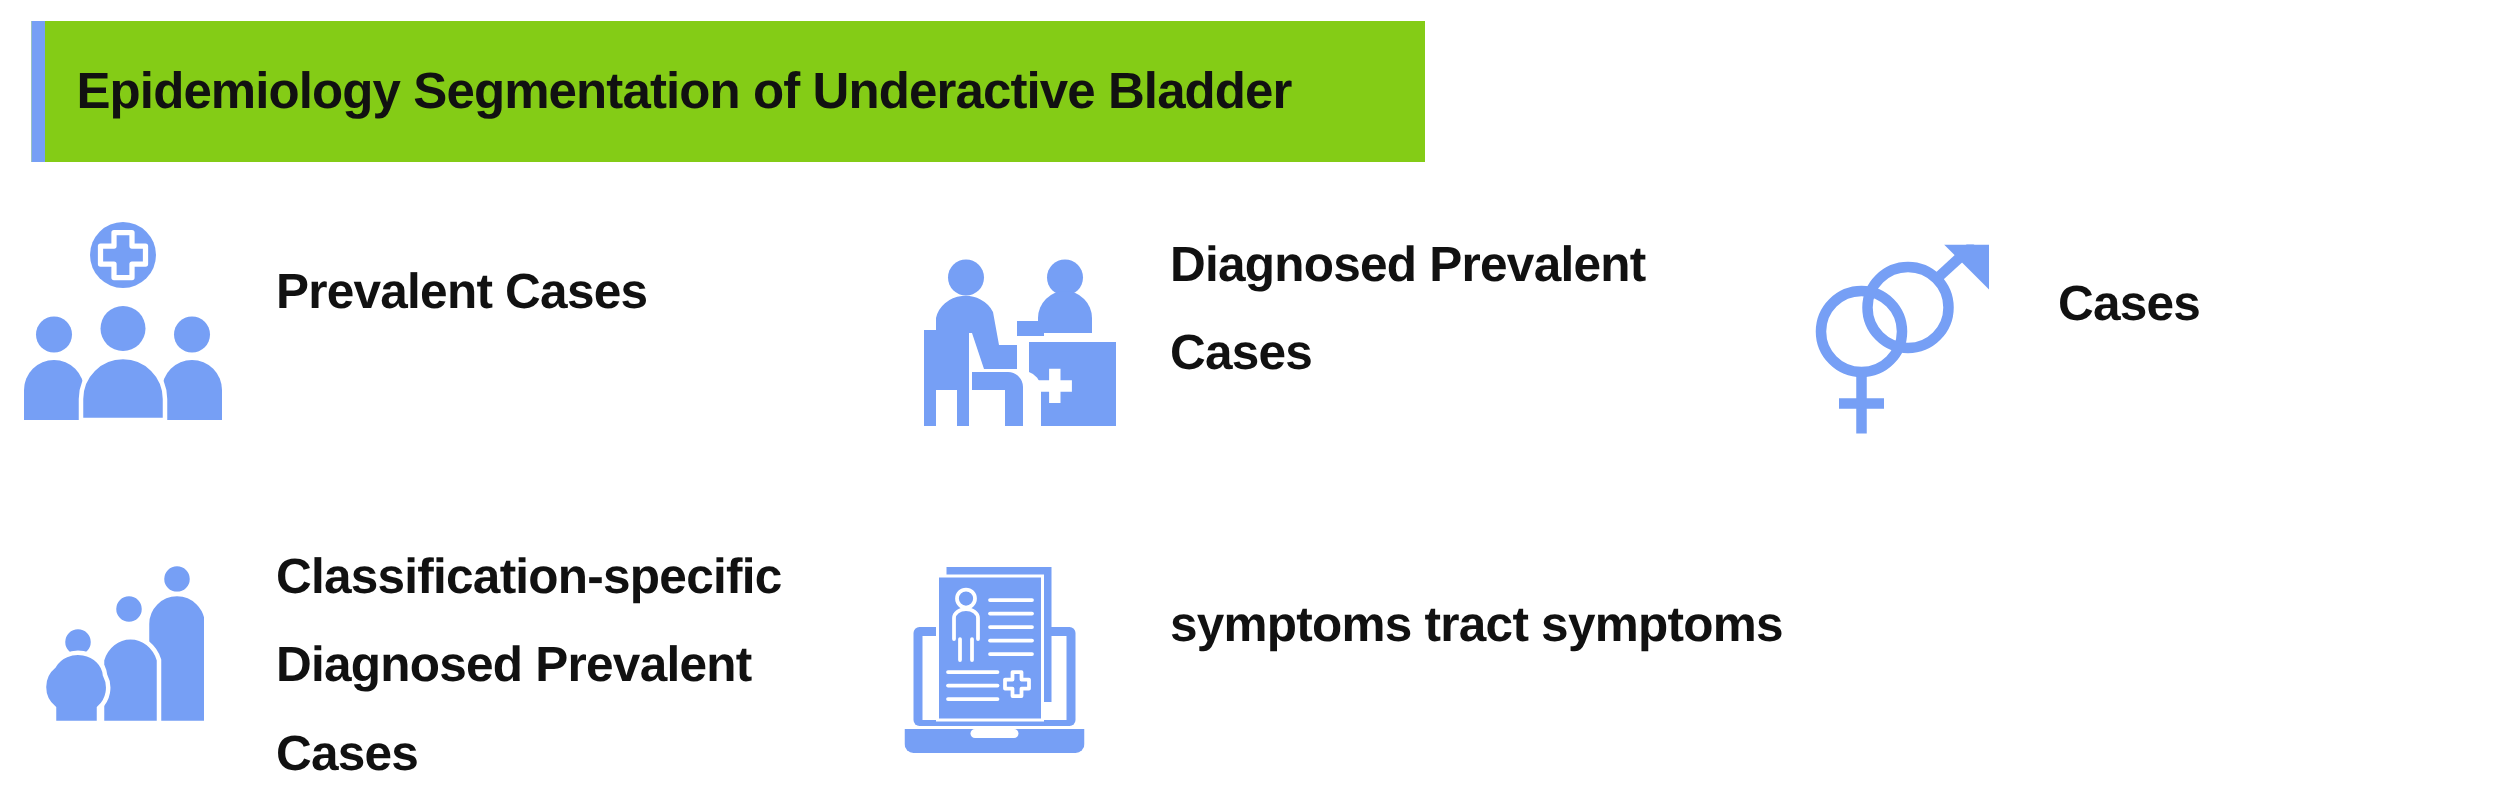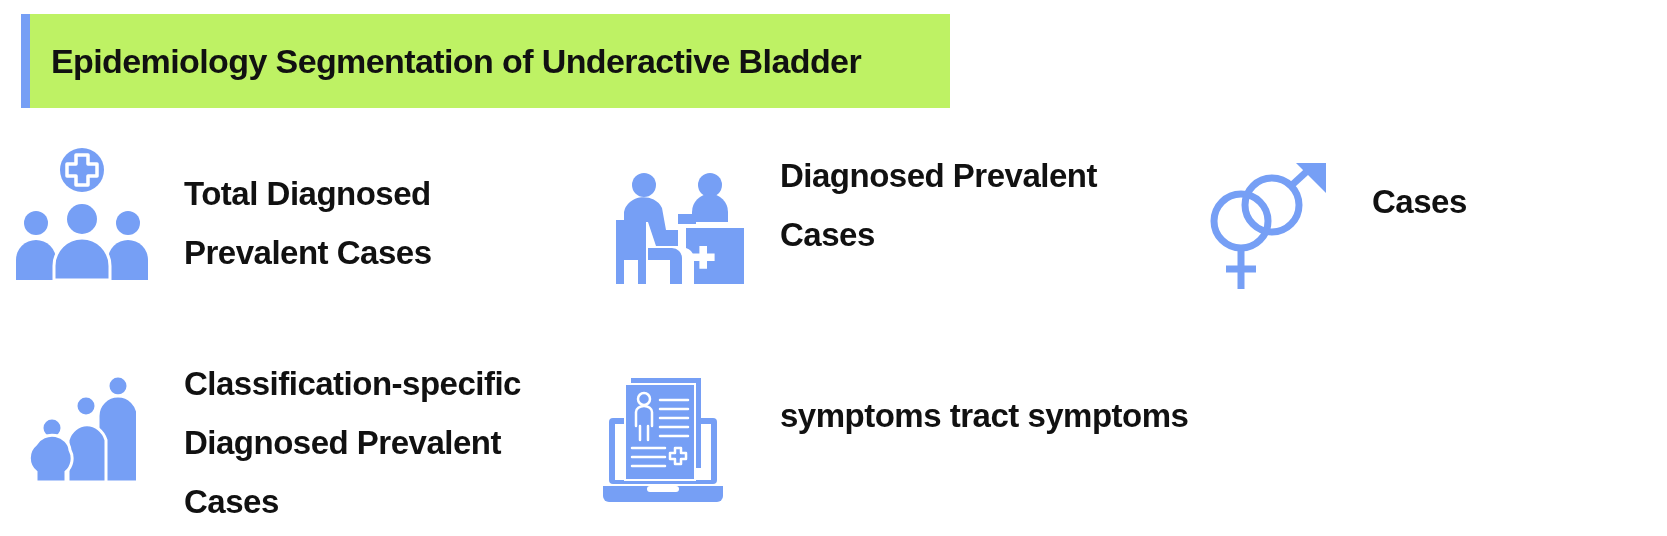--- a/index.html
+++ b/index.html
@@ -14,21 +14,21 @@
       overflow: hidden;
       font-family: "Liberation Sans", "DejaVu Sans", sans-serif;
       color: #111111;
     }
     .header-box {
       position: absolute;
       left: 21px;
       top: 14px;
       width: 929px;
       height: 94px;
-      background: #bef264;
+      background: #84cc16;
       border-left: 9px solid #769ff5;
       box-sizing: border-box;
       display: flex;
       align-items: center;
     }
     .header-title {
       margin-left: 21px;
       font-size: 34px;
       font-weight: bold;
       letter-spacing: -0.6px;
@@ -66,21 +66,20 @@
       <circle cx="20" cy="75" r="12"></circle>
       <path d="M0 132 V112 a20 20 0 0 1 40 0 V132 Z"></path>
       <circle cx="112" cy="75" r="12"></circle>
       <path d="M92 132 V112 a20 20 0 0 1 40 0 V132 Z"></path>
       <circle cx="66" cy="71" r="15"></circle>
       <path d="M38 132 V118 a28 28 0 0 1 56 0 V132 Z" stroke="#fff" stroke-width="3"></path>
     </g>
     <path d="M60 7 H72 V16 H81 V28 H72 V37 H60 V28 H51 V16 H60 Z" fill="none" stroke="#fff" stroke-width="3.5" stroke-linejoin="round"></path>
   </svg>
   <div class="label" style="left:184px; top:164px;">
-    <span class="line">Total Diagnosed</span>
     <span class="line">Prevalent Cases</span>
   </div>
 </div>
 
 <div class="item">
   <svg class="icon" style="left:616px; top:172px;" width="128" height="112" viewBox="0 0 128 112">
     <g fill="#769ff5">
       <circle cx="28" cy="13" r="12"></circle>
       <path d="M8 50 V40 a20 18 0 0 1 38 -4 L50 58 H62 V74 H40 L32 50 Z"></path>
       <rect x="0" y="48" width="30" height="40"></rect>

